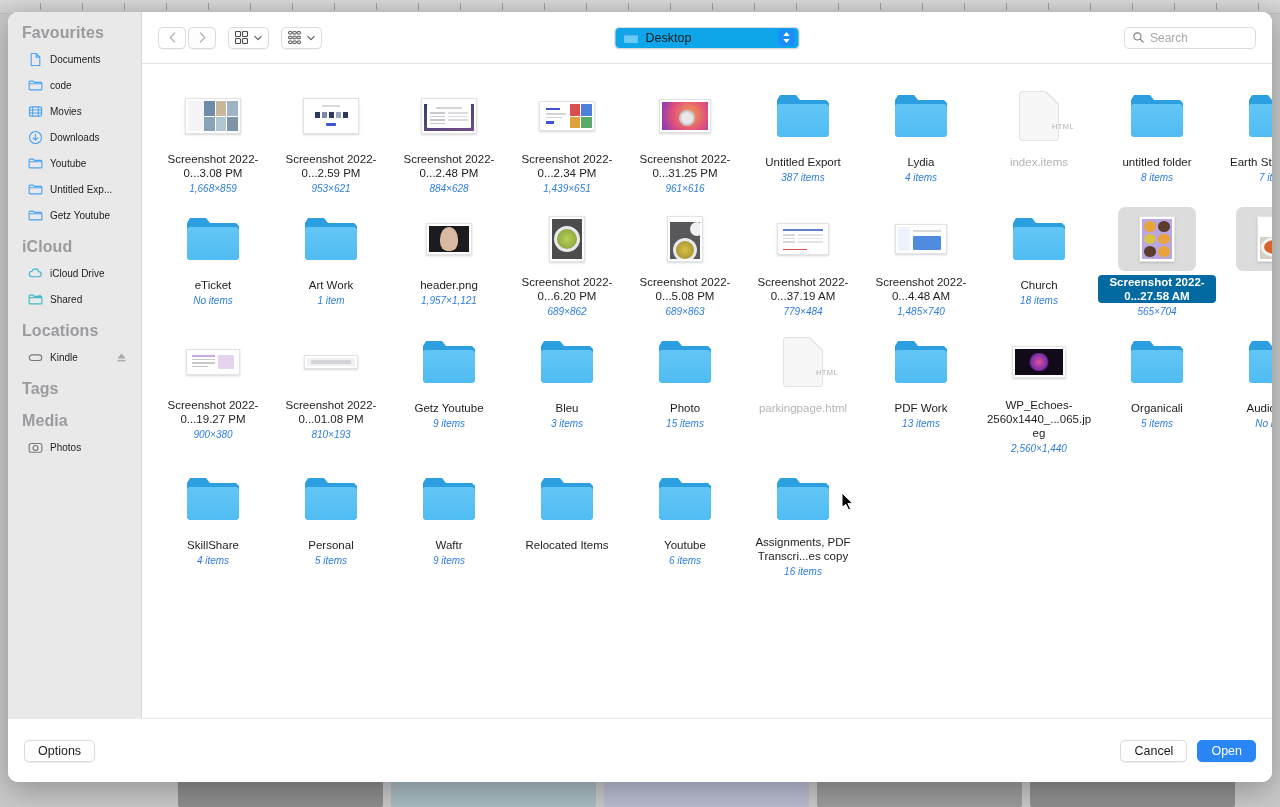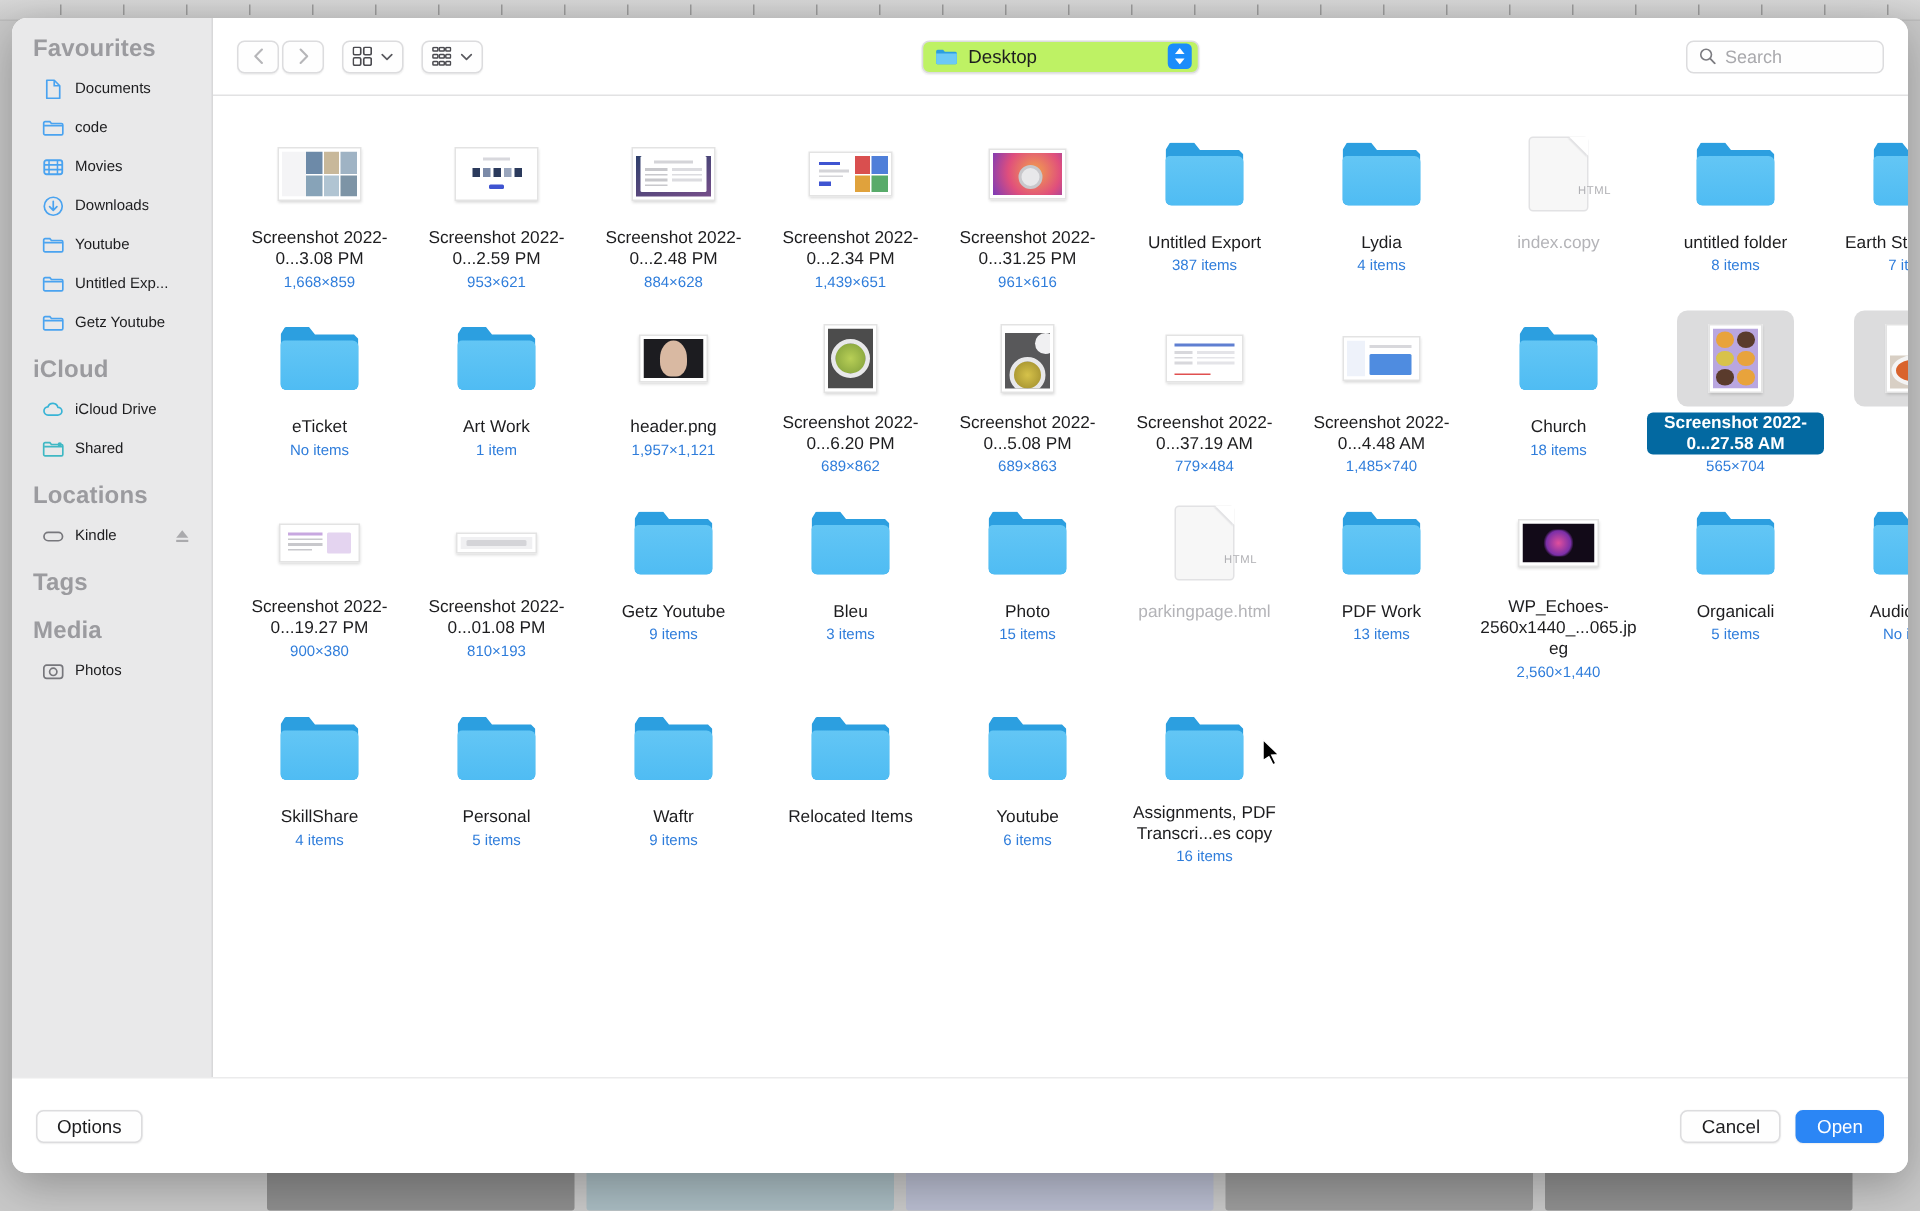--- a/index.html
+++ b/index.html
@@ -88,21 +88,21 @@
     border: 1px solid #dcdcde; border-radius: 5px; background: #fefefe;
     display: flex; align-items: center; gap: 6px;
     box-shadow: 0 .5px 1px rgba(0,0,0,.06);
   }
   .chev { width: 8px; height: 8px; color: #6e6e73; }
 
   .pathpop {
     position: absolute; left: 50%; transform: translateX(-50%);
     display: flex; align-items: center; gap: 7px;
     height: 22px; padding: 0 4px 0 8px; min-width: 185px;
-    border: 1px solid #dcdcde; border-radius: 5px; background: #bef264;
+    border: 1px solid #dcdcde; border-radius: 5px; background: #0ea5e9;
     box-shadow: 0 .5px 1px rgba(0,0,0,.06);
     font-size: 12.5px; color: #1d1d1f; justify-content: space-between;
   }
   .pathpop .pp-name { flex: 1; white-space: nowrap; }
   .stepper {
     width: 16px; height: 17px; border-radius: 3.5px;
     background: #1b8cfb; display: flex; flex-direction: column;
     align-items: center; justify-content: center; gap: 1px; color: #fff;
   }
 
@@ -145,21 +145,21 @@
   .namebox { margin-top: 4px; text-align: center; width: 118px; }
   .fname {
     display: inline-block;
     font-size: 11.5px; line-height: 14px; color: #1d1d1f;
     padding: 0 4px; border-radius: 4px;
     word-break: break-word;
   }
   .cell.selected .fname { background: #0369a1; color: #fff; font-weight: 600; }
   .cell.dim .fname { color: #b4b4b8; }
   .meta {
-    font-size: 10px; line-height: 13px; color: #2f7ddb; margin-top: 1px;
+    font-size: 10px; line-height: 13px; color: #2f7ddb; margin-top: 1px; font-style: italic;
   }
   .cell.dim .meta { color: #adcdf0; }
 
   
   .folder { width: 52px; height: 42px; position: relative; }
   .folder .back {
     position: absolute; left: 0; top: 0; width: 52px; height: 42px;
     background: #2c9fe0; border-radius: 4px 4px 4px 4px;
     clip-path: polygon(0 5px, 3px 0, 19px 0, 23px 5px, 49px 5px, 52px 8px, 52px 42px, 0 42px);
   }
@@ -531,21 +531,21 @@
                 </div>
               </div>
               <div class="namebox"><span class="fname">Lydia</span><div class="meta">4 items</div></div>
             </div>
             <div class="cell dim">
               <div class="iconwrap">
                 <div class="docicon">
                   <span class="kind">HTML</span>
                 </div>
               </div>
-              <div class="namebox"><span class="fname">index.copy</span></div>
+              <div class="namebox"><span class="fname">index.items</span></div>
             </div>
             <div class="cell">
               <div class="iconwrap">
                 <div class="folder">
                   <div class="back"></div>
                   <div class="front"></div>
                 </div>
               </div>
               <div class="namebox"><span class="fname">untitled folder</span><div class="meta">8 items</div></div>
             </div>

